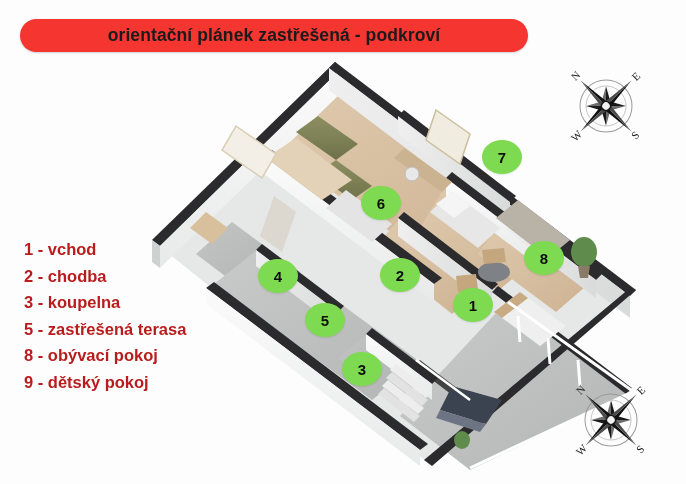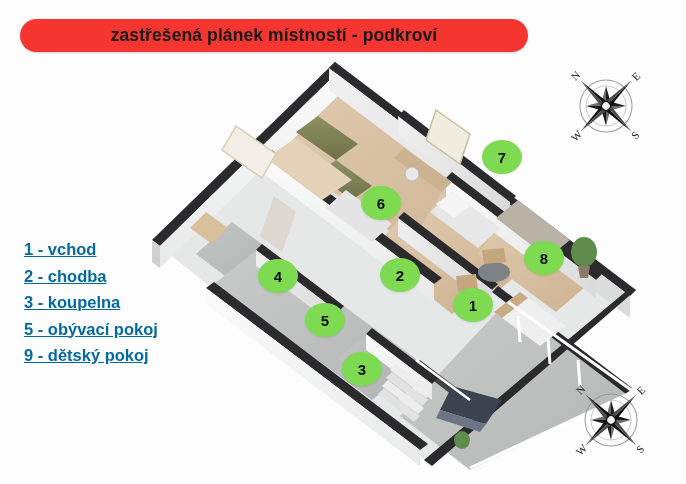--- a/index.html
+++ b/index.html
@@ -41,24 +41,23 @@
   
   #legend {
     position: absolute;
     left: 24px;
     top: 236px;
     width: 230px;
   }
   .legend-row {
     font-size: 16.5px;
     font-weight: bold;
-    color: #0369a1;
+    color: #b91c1c;
     line-height: 26.5px;
     white-space: nowrap;
-    text-decoration: underline;
   }
 
   
   #floorplan {
     position: absolute;
     left: 0;
     top: 0;
     width: 686px;
     height: 484px;
   }
@@ -249,28 +248,29 @@
         </g>
 
         <g stroke="#ffffff" stroke-width="2.5" fill="none">
           <line x1="416" y1="360" x2="470" y2="400"></line>
         </g>
       </g>
     </svg>
   </div>
 
   <div id="title-banner" style="background: rgb(245, 53, 47);">
-    <span id="title-text" style="color: rgb(27, 27, 27);">zastřešená plánek místností - podkroví</span>
+    <span id="title-text" style="color: rgb(27, 27, 27);">orientační plánek zastřešená - podkroví</span>
   </div>
 
   <div id="legend">
     <div class="legend-row">1 - vchod</div>
     <div class="legend-row">2 - chodba</div>
     <div class="legend-row">3 - koupelna</div>
-    <div class="legend-row">5 - obývací pokoj</div>
+    <div class="legend-row">5 - zastřešená terasa</div>
+    <div class="legend-row">8 - obývací pokoj</div>
     <div class="legend-row">9 - dětský pokoj</div>
   </div>
 
   <div class="badge" id="badge-0" style="left: 502px; top: 157px; background: rgb(126, 219, 81);">7</div>
   <div class="badge" id="badge-1" style="left: 381px; top: 203px; background: rgb(126, 219, 81);">6</div>
   <div class="badge" id="badge-2" style="left: 544px; top: 258px; background: rgb(126, 219, 81);">8</div>
   <div class="badge" id="badge-3" style="left: 400px; top: 275px; background: rgb(126, 219, 81);">2</div>
   <div class="badge" id="badge-4" style="left: 278px; top: 276px; background: rgb(126, 219, 81);">4</div>
   <div class="badge" id="badge-5" style="left: 473px; top: 305px; background: rgb(126, 219, 81);">1</div>
   <div class="badge" id="badge-6" style="left: 325px; top: 320px; background: rgb(126, 219, 81);">5</div>

